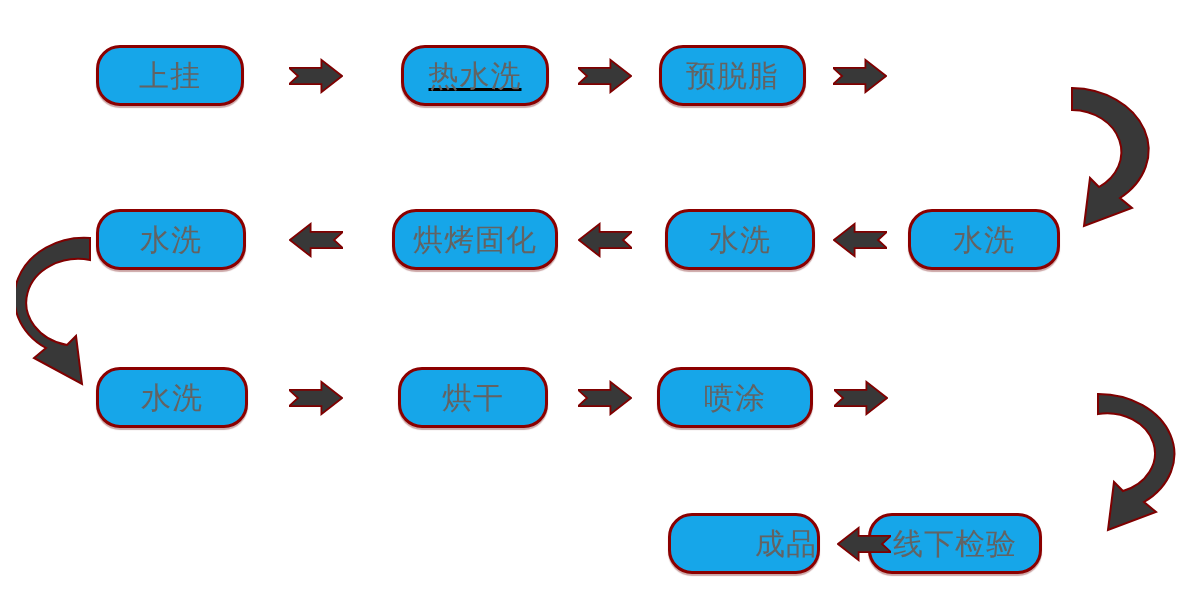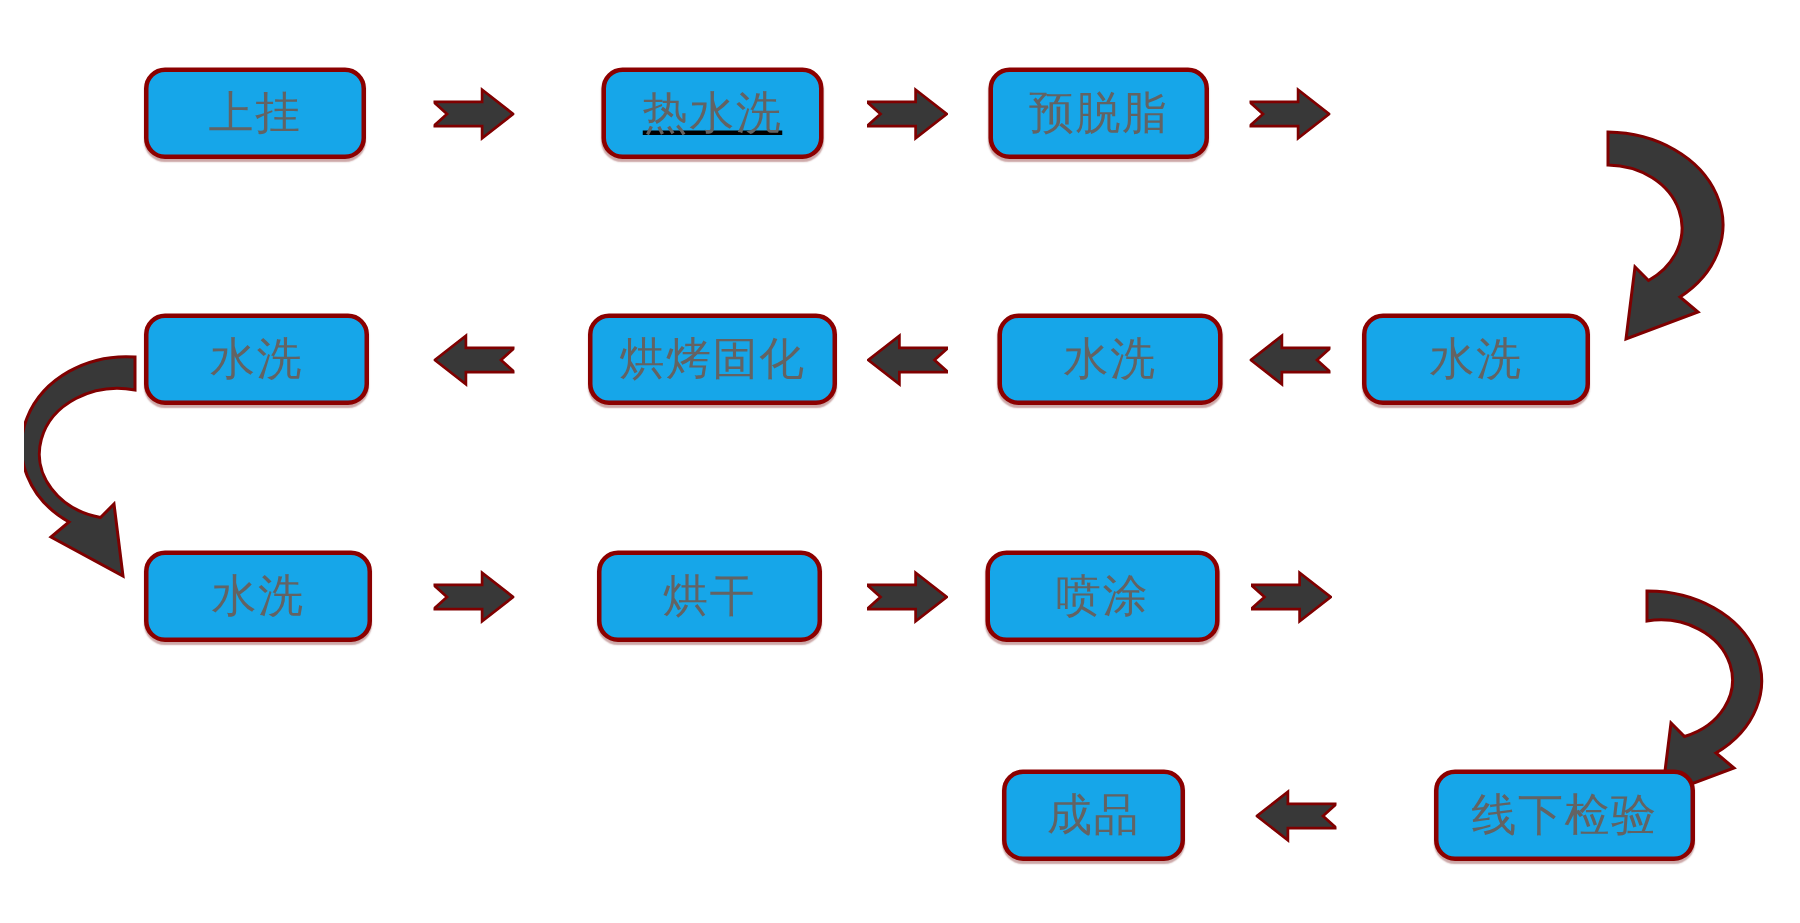--- a/index.html
+++ b/index.html
@@ -17,21 +17,21 @@
     width:1200px;height:615px;
     background:var(--bg);
     overflow:hidden;
     font-family:"Liberation Serif","DejaVu Serif",serif;
   }
   .box{
     position:absolute;
     height:61px;
     background:var(--box-fill);
     border:3px solid var(--box-border);
-    border-radius:14px;
+    border-radius:24px;
     display:flex;align-items:center;justify-content:center;
     box-shadow:0 2px 1px rgba(110,0,0,.35);
   }
   .box span{
     font-size:30px;
     color:var(--text-color);
     letter-spacing:1px;
     white-space:nowrap;
     line-height:1;
   }
@@ -57,22 +57,22 @@
   .a6{left:833px;top:221px;}
   
   .b8{left:96px;top:367px;width:152px;}
   .b9{left:398px;top:367px;width:150px;}
   .b10{left:657px;top:367px;width:156px;text-align:center;}
   .b11{left:901px;top:367px;width:175px;}
   .a7{left:289px;top:379px;}
   .a8{left:578px;top:379px;}
   .a9{left:834px;top:379px;}
   
-  .b13{left:668px;top:513px;width:122px;}
-  .b12{left:956px;top:513px;width:174px;}
+  .b13{left:668px;top:513px;width:152px;justify-content:flex-end;}
+  .b12{left:868px;top:513px;width:174px;}
   .a10{left:837px;top:525px;}
   
   .cA{left:1066px;top:86px;width:100px;height:145px;}
   .cB{left:16px;top:236px;width:80px;height:152px;}
   .cC{left:1092px;top:392px;width:100px;height:142px;}
 </style>
 </head>
 <body>
 
 <div class="canvas">

